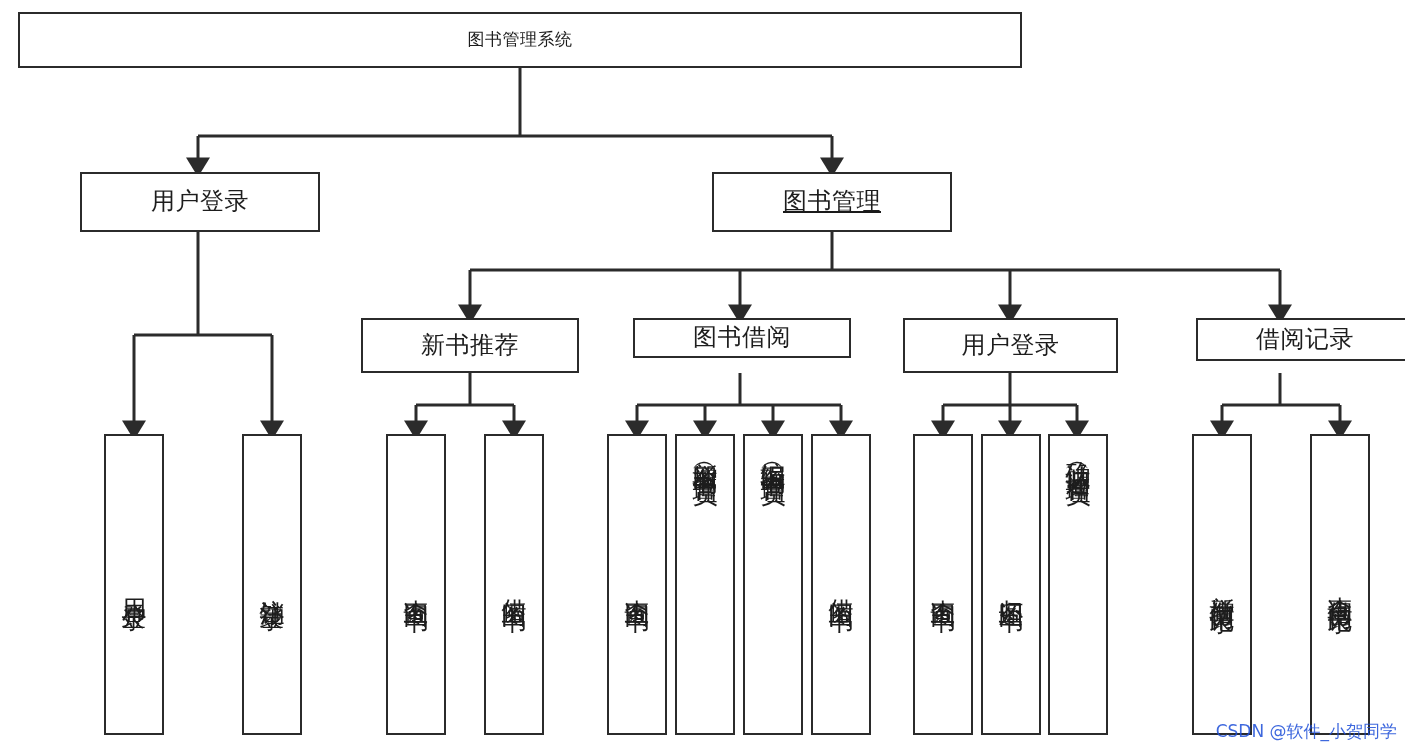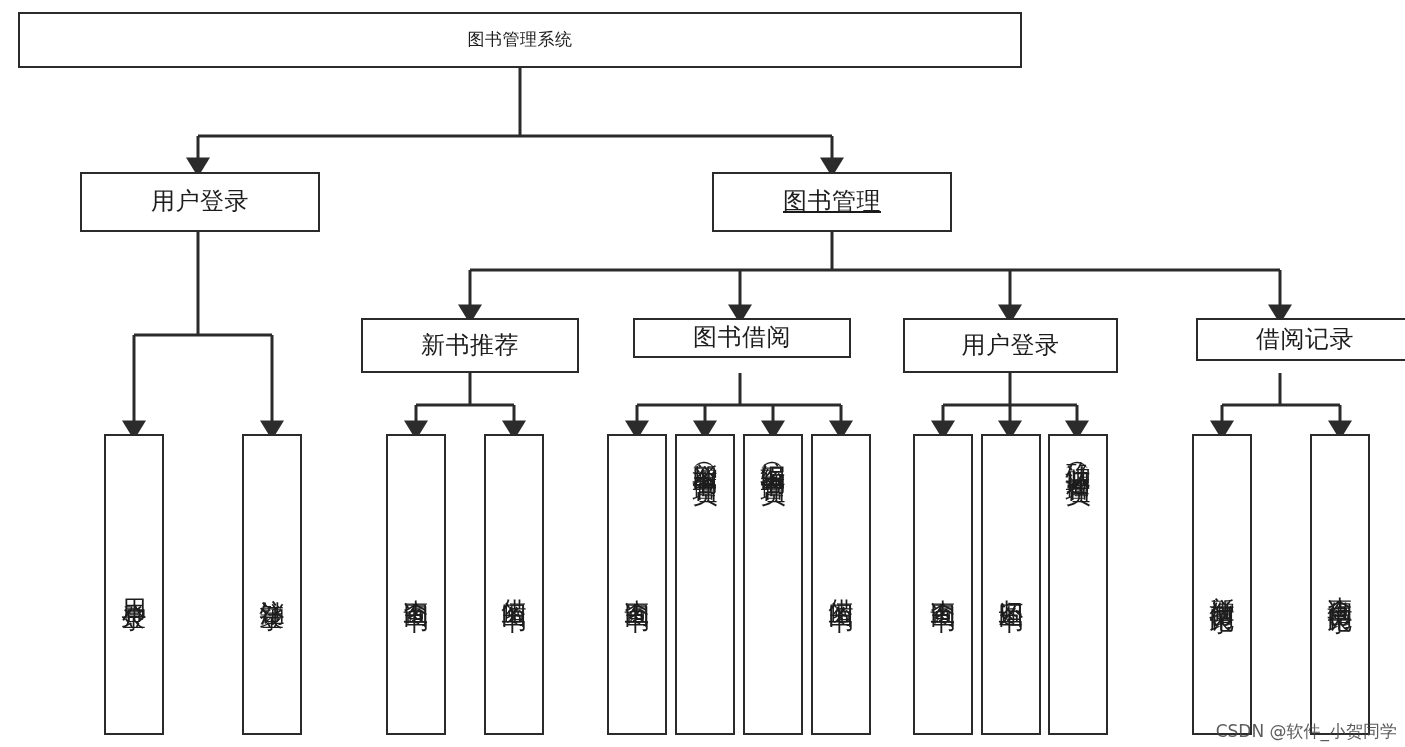--- a/index.html
+++ b/index.html
@@ -64,21 +64,21 @@
     align-items:flex-start;
   }
   .node.vert.toptext .label{
     margin-top:2px;
   }
   .watermark{
     position:absolute;
     right:8px;
     bottom:4px;
     font-size:17px;
-    color:#404040;
+    color:#1d4ed8;
     opacity:.85;
     z-index:5;
     white-space:nowrap;
     font-family:"DejaVu Sans","Liberation Sans",sans-serif;
   }
 </style>
 </head>
 <body>
 
 <div id="diagram-root">

